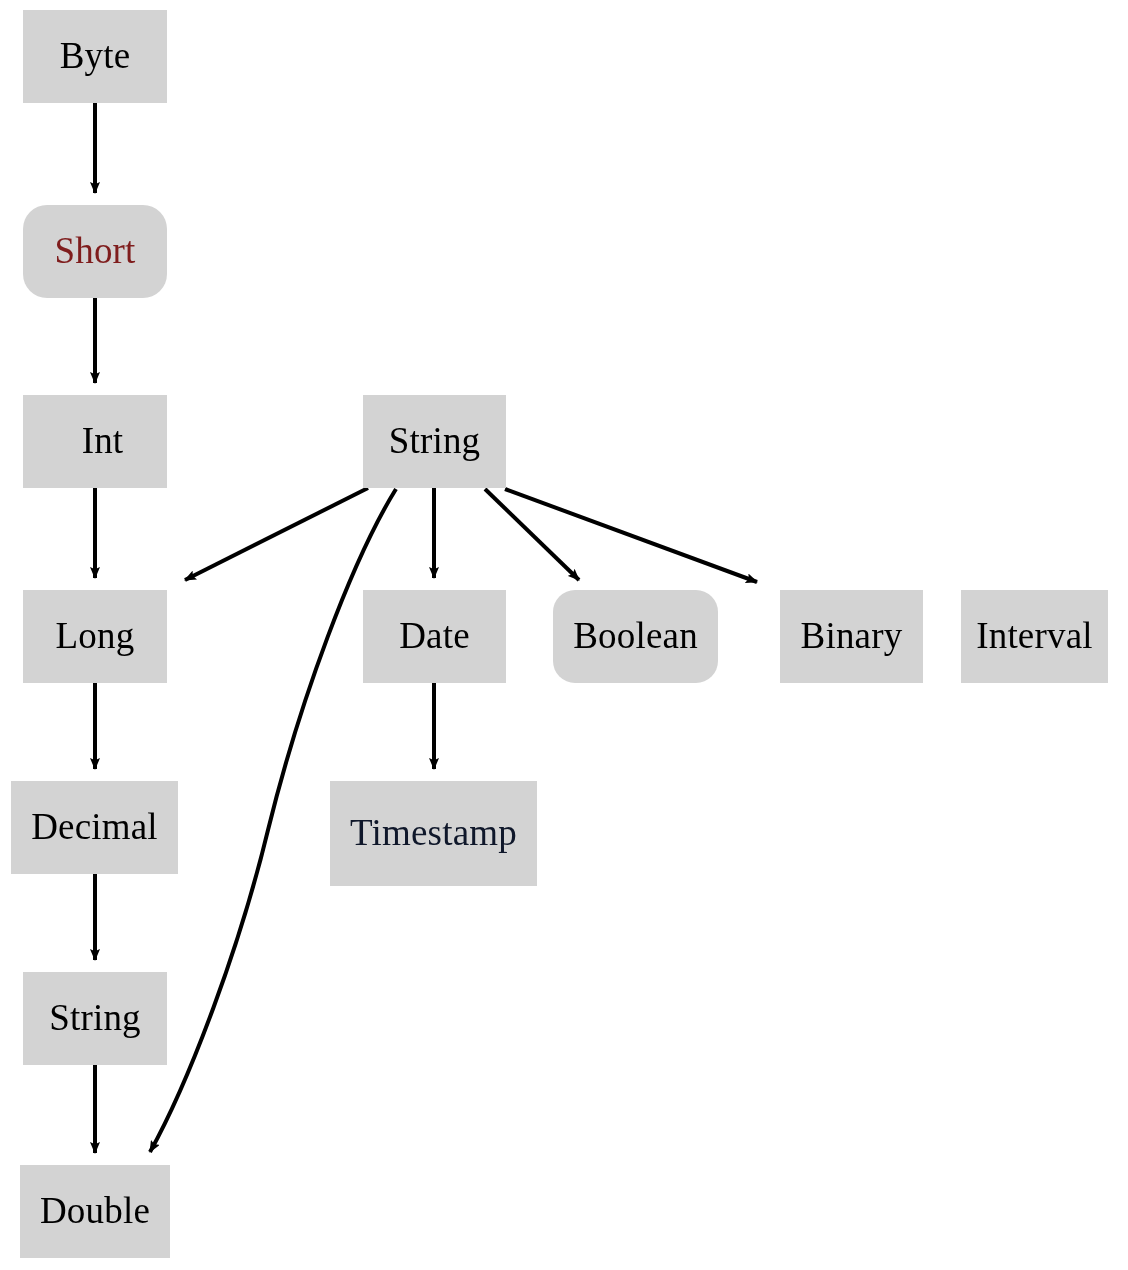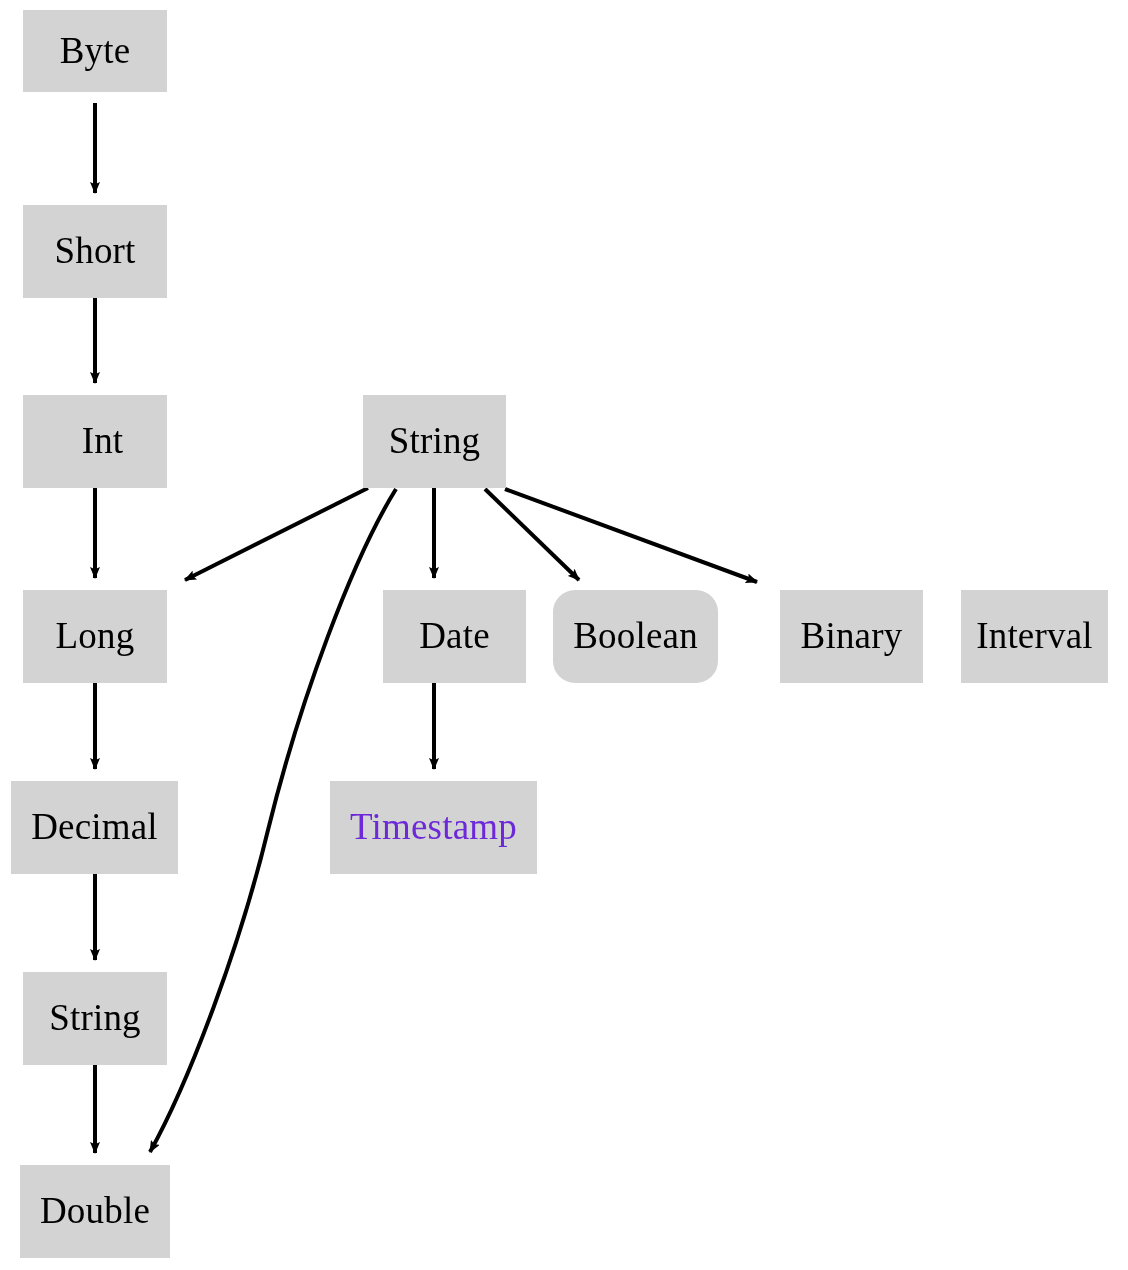--- a/index.html
+++ b/index.html
@@ -66,51 +66,51 @@
         <path d="M368,488 L185,580" fill="none" stroke="#000000" stroke-width="4" marker-end="url(#arrowhead)"></path>
         <path d="M396,489 C352,560 300,700 268,830 C240,946 190,1080 150,1152" fill="none" stroke="#000000" stroke-width="4" marker-end="url(#arrowhead)"></path>
         <path d="M434,488 L434,578" fill="none" stroke="#000000" stroke-width="4" marker-end="url(#arrowhead)"></path>
         <path d="M485,489 L579,580" fill="none" stroke="#000000" stroke-width="4" marker-end="url(#arrowhead)"></path>
         <path d="M505,489 L757,582" fill="none" stroke="#000000" stroke-width="4" marker-end="url(#arrowhead)"></path>
         <path d="M434,683 L434,769" fill="none" stroke="#000000" stroke-width="4" marker-end="url(#arrowhead)"></path>
       </g>
   </svg>
 
   <div id="nodes-group">
-      <div class="node" style="left: 23px; top: 10px; width: 144px; height: 82px; background: rgb(211, 211, 211); color: rgb(0, 0, 0);">
+      <div class="node" style="left: 23px; top: 10px; width: 144px; height: 93px; background: rgb(211, 211, 211); color: rgb(0, 0, 0);">
         <span class="node-label">Byte</span>
       </div>
-      <div class="node" style="left: 23px; top: 205px; width: 144px; height: 93px; background: rgb(211, 211, 211); color: #000000;">
+      <div class="node" style="left: 23px; top: 205px; width: 144px; height: 93px; background: rgb(211, 211, 211); color: #7f1d1d; border-radius: 24px;">
         <span class="node-label">Short</span>
       </div>
       <div class="node" style="left: 23px; top: 395px; width: 144px; height: 93px; background: rgb(211, 211, 211); color: rgb(0, 0, 0); padding-left: 15px;">
         <span class="node-label">Int</span>
       </div>
       <div class="node" style="left: 363px; top: 395px; width: 143px; height: 93px; background: rgb(211, 211, 211); color: rgb(0, 0, 0);">
         <span class="node-label">String</span>
       </div>
       <div class="node" style="left: 23px; top: 590px; width: 144px; height: 93px; background: rgb(211, 211, 211); color: rgb(0, 0, 0);">
         <span class="node-label">Long</span>
       </div>
-      <div class="node" style="left: 363px; top: 590px; width: 143px; height: 93px; background: rgb(211, 211, 211); color: rgb(0, 0, 0); margin-left: 20px;">
+      <div class="node" style="left: 363px; top: 590px; width: 143px; height: 93px; background: rgb(211, 211, 211); color: rgb(0, 0, 0);">
         <span class="node-label">Date</span>
       </div>
       <div class="node" style="left: 553px; top: 590px; width: 165px; height: 93px; background: rgb(211, 211, 211); color: rgb(0, 0, 0); border-radius: 22px;">
         <span class="node-label">Boolean</span>
       </div>
       <div class="node" style="left: 768px; top: 590px; width: 143px; height: 93px; background: rgb(211, 211, 211); color: rgb(0, 0, 0); margin-left: 12px;">
         <span class="node-label">Binary</span>
       </div>
       <div class="node" style="left: 961px; top: 590px; width: 147px; height: 93px; background: rgb(211, 211, 211); color: rgb(0, 0, 0);">
         <span class="node-label">Interval</span>
       </div>
       <div class="node" style="left: 11px; top: 781px; width: 167px; height: 93px; background: rgb(211, 211, 211); color: rgb(0, 0, 0);">
         <span class="node-label">Decimal</span>
       </div>
-      <div class="node" style="left: 330px; top: 781px; width: 207px; height: 93px; background: rgb(211, 211, 211); color: #6d28d9;">
+      <div class="node" style="left: 330px; top: 781px; width: 207px; height: 105px; background: rgb(211, 211, 211); color: #0f172a;">
         <span class="node-label">Timestamp</span>
       </div>
       <div class="node" style="left: 23px; top: 972px; width: 144px; height: 93px; background: rgb(211, 211, 211); color: rgb(0, 0, 0);">
         <span class="node-label">String</span>
       </div>
       <div class="node" style="left: 20px; top: 1165px; width: 150px; height: 93px; background: rgb(211, 211, 211); color: rgb(0, 0, 0);">
         <span class="node-label">Double</span>
       </div>
     </div>
 

